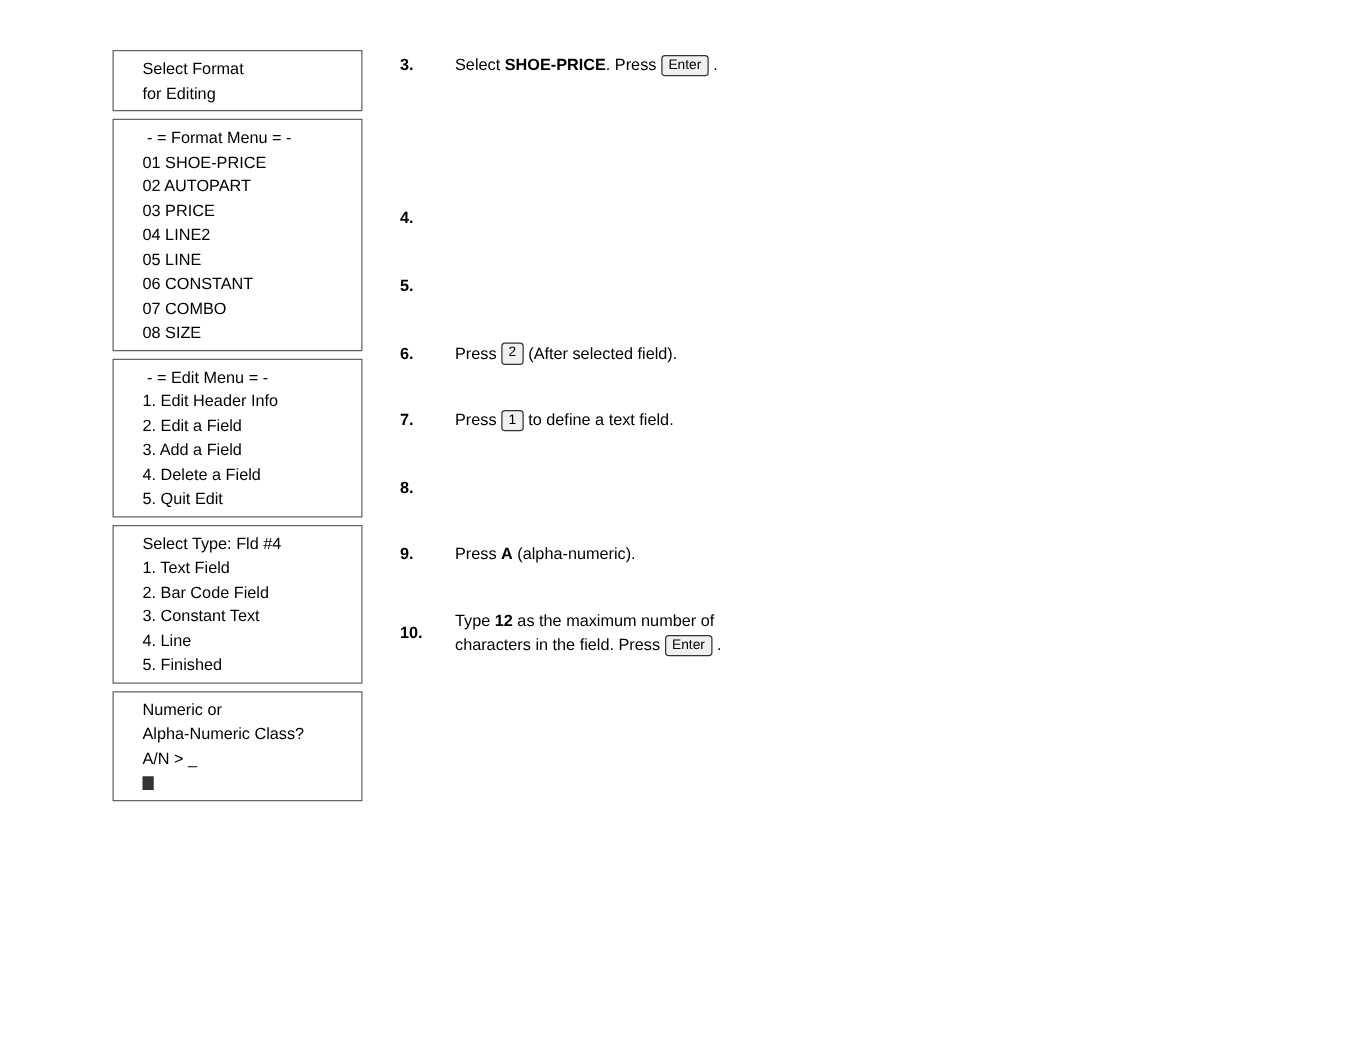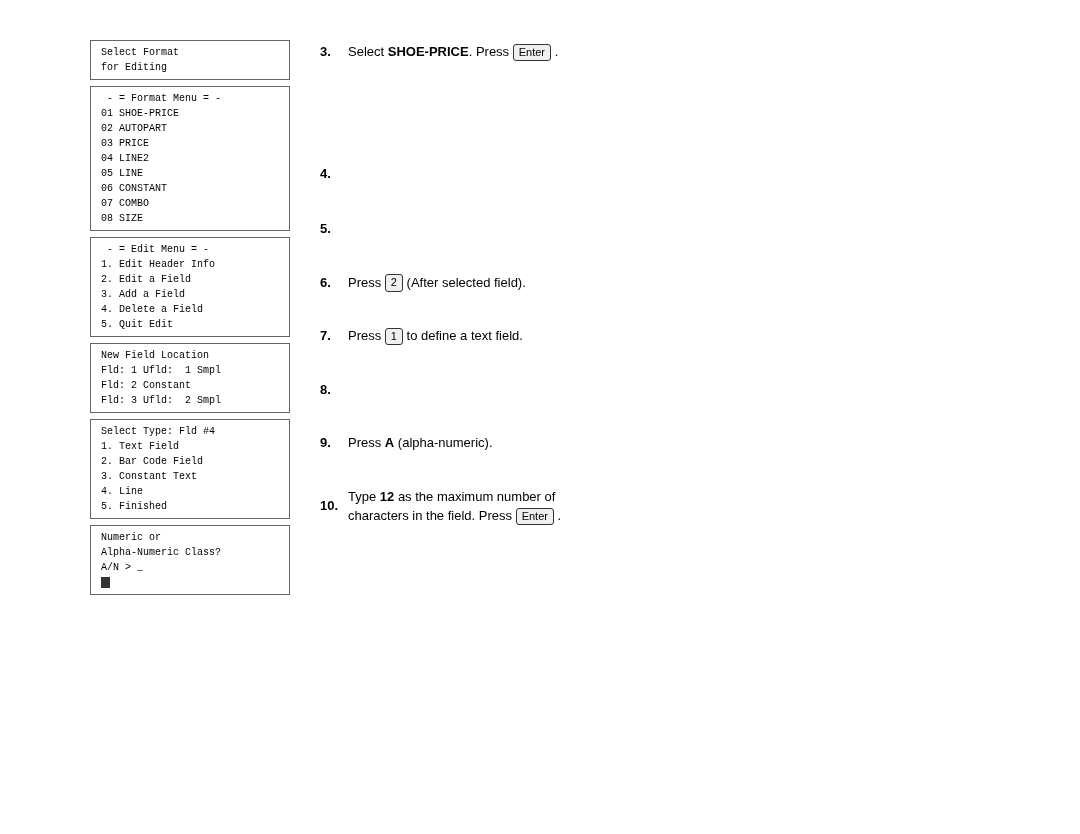--- a/index.html
+++ b/index.html
@@ -42,23 +42,23 @@
     .right-column {
       flex: 1;
       display: flex;
       flex-direction: column;
       gap: 10px;
       padding-top: 0px;
     }
 
     .terminal-box {
       border: 1px solid #666;
-      padding: 4px 10px;
-      font-family: Liberation Mono, monospace;
-      font-size: 10px;
+      padding: 4px 23px;
+      font-family: Liberation Sans, sans-serif;
+      font-size: 13px;
       line-height: 1.5;
       background: #fff;
       white-space: pre-wrap;
     }
 
     .instruction-item {
       display: flex;
       flex-direction: row;
       align-items: flex-start;
       gap: 6px;
@@ -70,20 +70,21 @@
     .step-number {
       font-weight: bold;
       min-width: 22px;
       font-size: 13px;
     }
 
     .step-text {
       flex: 1;
       font-size: 13px;
       line-height: 1.5;
+      margin-left: 16px;
     }
 
     .key-button {
       display: inline-block;
       border: 1px solid #333;
       border-radius: 3px;
       padding: 0px 5px;
       font-size: 11px;
       font-family: Arial, sans-serif;
       background: #f0f0f0;
@@ -116,24 +117,20 @@
 05 LINE
 06 CONSTANT
 07 COMBO
 08 SIZE</div>
         <div class="terminal-box"> - = Edit Menu = -
 1. Edit Header Info
 2. Edit a Field
 3. Add a Field
 4. Delete a Field
 5. Quit Edit</div>
-        <div class="terminal-box">New Field Location
-Fld: 1 Ufld:  1 Smpl
-Fld: 2 Constant
-Fld: 3 Ufld:  2 Smpl</div>
         <div class="terminal-box">Select Type: Fld #4
 1. Text Field
 2. Bar Code Field
 3. Constant Text
 4. Line
 5. Finished</div>
         <div class="terminal-box"><div>Numeric or</div><div>Alpha-Numeric Class?</div><div>A/N &gt; _</div><div><span class="cursor-block"></span></div></div>
       </div>
     <div class="right-column">
 

